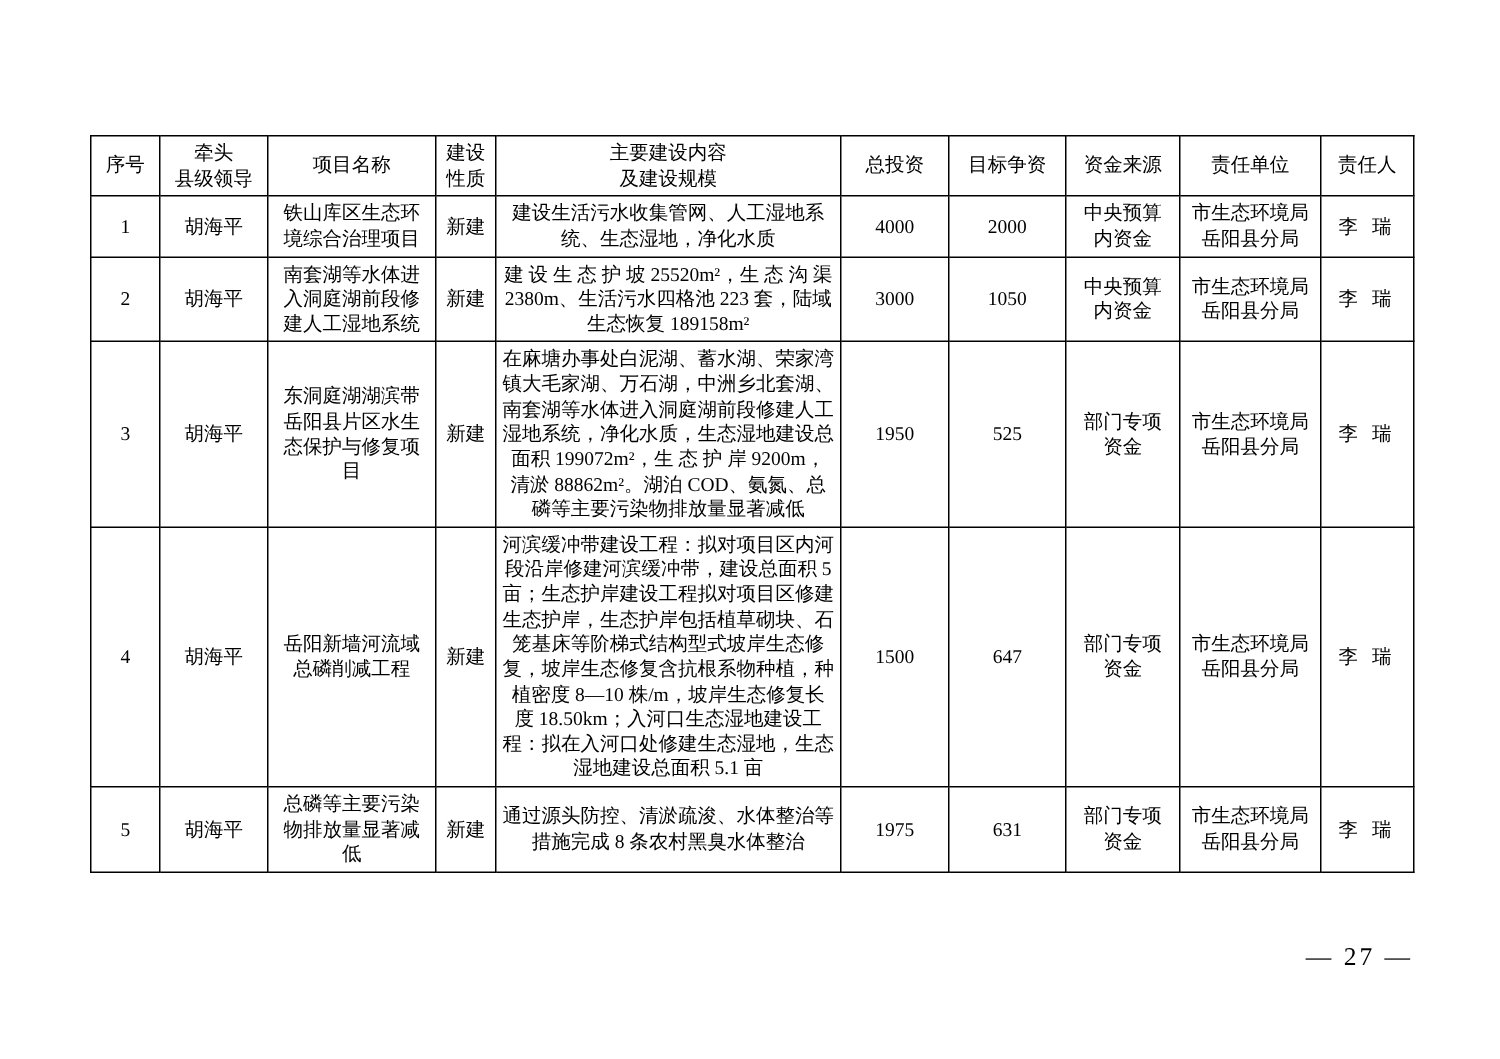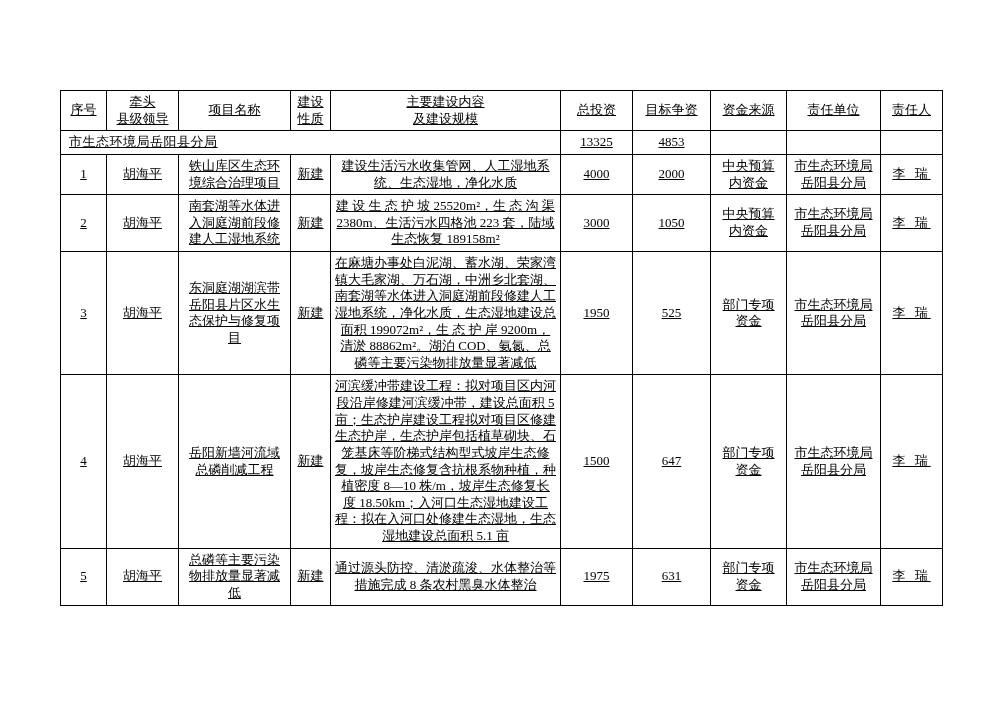--- a/index.html
+++ b/index.html
@@ -24,21 +24,20 @@
   .table-wrap {
     position: absolute;
     left: 60px;
     top: 90px;
     width: 882px;
   }
   table.doc-table {
     border-collapse: collapse;
     width: 882px;
     table-layout: fixed;
-    text-decoration: underline;
   }
   table.doc-table td,
   table.doc-table th {
     border: 1px solid #000000;
     padding: 3px 4px;
     font-size: 13px;
     line-height: 1.28;
     vertical-align: middle;
     text-align: center;
     font-weight: normal;
@@ -137,28 +136,20 @@
           <td class="hdr-2line">主要建设内容
 及建设规模</td>
           <td class="hdr-2line">总投资</td>
           <td class="hdr-2line">目标争资</td>
           <td class="hdr-2line">资金来源</td>
           <td class="hdr-2line">责任单位</td>
           <td class="hdr-2line">责任人</td>
         </tr>
       </thead>
       <tbody>
-        <tr class="row-summary">
-          <td class="summary-title" colspan="5">市生态环境局岳阳县分局</td>
-          <td>13325</td>
-          <td>4853</td>
-          <td></td>
-          <td></td>
-          <td></td>
-        </tr>
 
         <tr>
           <td>1</td>
           <td>胡海平</td>
           <td class="name-cell">铁山库区生态环境综合治理项目</td>
           <td class="nature-cell">新建</td>
           <td class="cell-justify">建设生活污水收集管网、人工湿地系统、生态湿地，净化水质</td>
           <td>4000</td>
           <td>2000</td>
           <td class="source-cell">中央预算
@@ -224,13 +215,14 @@
           <td class="source-cell">部门专项
 资金</td>
           <td class="unit-cell">市生态环境局
 岳阳县分局</td>
           <td class="person-cell">李 瑞</td>
         </tr>
       </tbody>
     </table>
   </div>
 
+  <div class="page-number">— 27 —</div>
 </div>
 
 </body></html>

